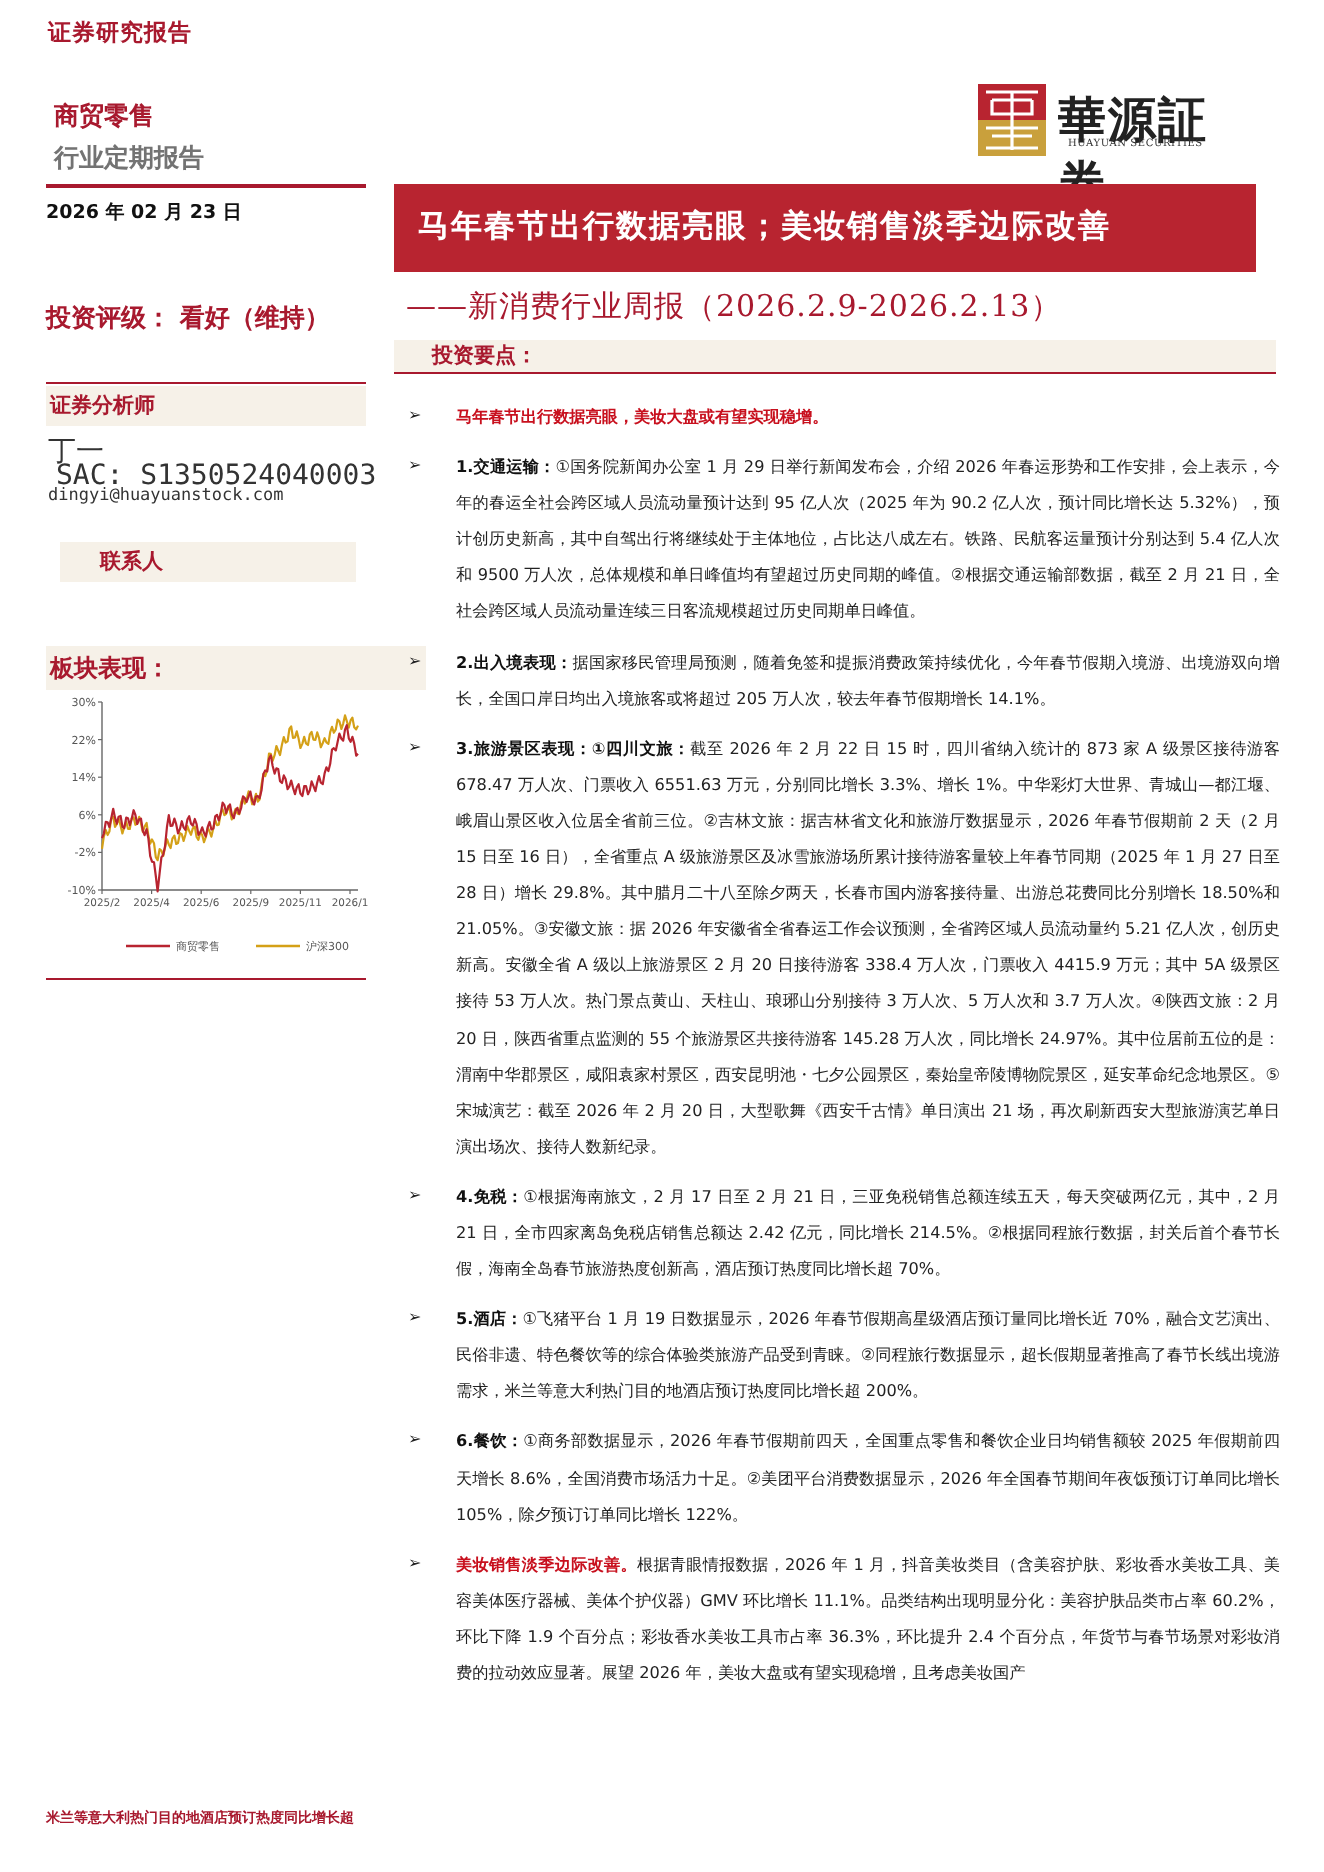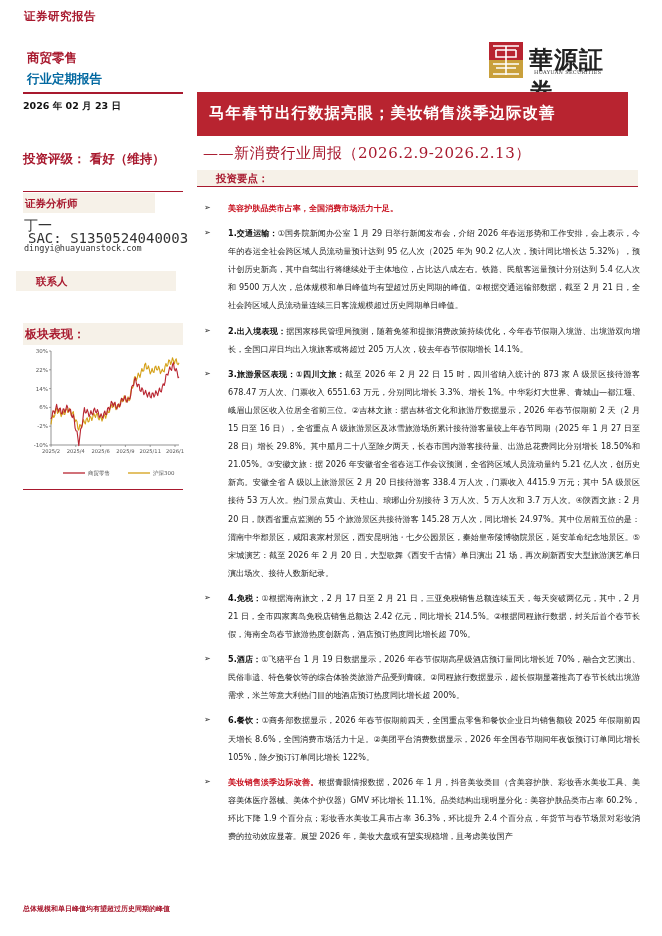--- a/index.html
+++ b/index.html
@@ -2,42 +2,42 @@
 <html><head>
 <meta charset="utf-8">
 <style>
   * { box-sizing: border-box; margin: 0; padding: 0; }
   html, body { width: 662px; height: 936px; background: #ffffff; overflow: hidden; }
   body { position: relative; font-family: "DejaVu Sans", "Liberation Sans", sans-serif; color: #222; }
   .abs { position: absolute; }
 
   #top-label { left: 24px; top: 9px; font-size: 11.5px; font-weight: bold; color: #a8192e; letter-spacing: 0.5px; }
   #industry { left: 27px; top: 50px; font-size: 12.5px; font-weight: bold; color: #a8192e; }
-  #report-type { left: 27px; top: 71px; font-size: 12.5px; font-weight: bold; color: #0369a1; }
+  #report-type { left: 27px; top: 71px; font-size: 12.5px; font-weight: bold; color: #737373; }
   #left-rule-top { left: 23px; top: 92px; width: 160px; height: 2px; background: #a8192e; }
   #report-date { left: 23px; top: 100px; font-size: 9.5px; font-weight: bold; color: #111; }
 
   #logo { left: 489px; top: 40px; width: 135px; height: 40px; }
   #logo-mark { left: 0; top: 2px; width: 34px; height: 36px; }
   #logo-cn { left: 40px; top: 4px; font-size: 24px; font-weight: bold; color: #222; letter-spacing: 1px; font-family: "DejaVu Serif", serif; }
   #logo-en { left: 45px; top: 29px; font-size: 5px; color: #333; letter-spacing: 0.3px; font-family: "DejaVu Serif", serif; }
 
   #title-bar { left: 197px; top: 92px; width: 431px; height: 44px; background: #b82430; }
   #title-text { left: 12px; top: 11px; font-size: 15.5px; font-weight: bold; color: #fff; letter-spacing: 1px; font-family: "DejaVu Serif", serif; white-space: nowrap; }
   #subtitle { left: 203px; top: 144px; font-size: 15px; color: #a8192e; font-family: "DejaVu Serif", serif; white-space: nowrap; letter-spacing: 0.5px; }
 
   #rating { left: 23px; top: 151px; font-size: 12.5px; font-weight: bold; color: #a8192e; font-family: "DejaVu Serif", serif; white-space: nowrap; }
   #left-rule-2 { left: 23px; top: 191px; width: 160px; height: 1px; background: #a8192e; }
   .sec-head { background: #f6f1e8; height: 20px; padding-left: 2px; font-size: 10.5px; font-weight: bold; color: #a8192e; line-height: 20px; font-family: "DejaVu Serif", serif; }
-  #analyst-head { left: 23px; top: 193px; width: 132px; }
+  #analyst-head { left: 23px; top: 193px; width: 160px; }
   #analyst-name { left: 24px; top: 217px; font-size: 14px; color: #333; }
   #analyst-sac { left: 28px; top: 230px; font-size: 14px; color: #333; font-family: "DejaVu Sans Mono", monospace; }
   #analyst-email { left: 24px; top: 243px; font-size: 8.5px; color: #333; font-family: "DejaVu Sans Mono", monospace; }
-  #contact-head { left: 16px; top: 271px; width: 160px; padding-left: 20px; }
-  #sector-head { left: 23px; top: 323px; width: 160px; height: 22px; line-height: 22px; font-size: 12px; }
+  #contact-head { left: 30px; top: 271px; width: 148px; padding-left: 20px; }
+  #sector-head { left: 23px; top: 323px; width: 190px; height: 22px; line-height: 22px; font-size: 12px; }
   #chart-wrap { left: 23px; top: 345px; width: 162px; height: 145px; }
   #left-rule-3 { left: 23px; top: 489px; width: 160px; height: 1px; background: #a8192e; }
 
   #key-head { left: 197px; top: 170px; width: 441px; height: 17px; background: #f6f1e8; border-bottom: 1px solid #a8192e; padding-left: 19px; font-size: 10.5px; font-weight: bold; color: #a8192e; line-height: 17px; font-family: "DejaVu Serif", serif; }
 
   #body { left: 200px; top: 199px; width: 440px; }
   .para { position: relative; padding-left: 28px; font-size: 8.1px; line-height: 18.1px; color: #222; margin-bottom: 7px; text-align: justify; }
   .para .bullet { position: absolute; left: 4px; top: 0; font-size: 8px; color: #222; }
   .para .lead { font-weight: bold; color: #111; }
   .para .lead-red { font-weight: bold; color: #c8101e; }
@@ -112,23 +112,23 @@
       <line x1="40" y1="128" x2="62" y2="128" stroke="#b82430" stroke-width="1.3"></line>
       <text x="65" y="130" font-size="5.5" fill="#555" font-family="DejaVu Sans, sans-serif">商贸零售</text>
       <line x1="105" y1="128" x2="127" y2="128" stroke="#d4a017" stroke-width="1.3"></line>
       <text x="130" y="130" font-size="5.5" fill="#555" font-family="DejaVu Sans, sans-serif">沪深300</text>
     </svg>
 </div>
 <div id="left-rule-3" class="abs"></div>
 
 <div id="key-head" class="abs">投资要点：</div>
 <div id="body" class="abs">
-    <div class="para"><span class="bullet">➢</span><span class="lead-red">美容护肤品类市占率，全国消费市场活力十足。</span><span></span></div>
+    <div class="para"><span class="bullet">➢</span><span class="lead-red">马年春节出行数据亮眼，美妆大盘或有望实现稳增。</span><span></span></div>
     <div class="para"><span class="bullet">➢</span><span class="lead">1.交通运输：</span><span>①国务院新闻办公室 1 月 29 日举行新闻发布会，介绍 2026 年春运形势和工作安排，会上表示，今年的春运全社会跨区域人员流动量预计达到 95 亿人次（2025 年为 90.2 亿人次，预计同比增长达 5.32%），预计创历史新高，其中自驾出行将继续处于主体地位，占比达八成左右。铁路、民航客运量预计分别达到 5.4 亿人次和 9500 万人次，总体规模和单日峰值均有望超过历史同期的峰值。②根据交通运输部数据，截至 2 月 21 日，全社会跨区域人员流动量连续三日客流规模超过历史同期单日峰值。</span></div>
     <div class="para"><span class="bullet">➢</span><span class="lead">2.出入境表现：</span><span>据国家移民管理局预测，随着免签和提振消费政策持续优化，今年春节假期入境游、出境游双向增长，全国口岸日均出入境旅客或将超过 205 万人次，较去年春节假期增长 14.1%。</span></div>
     <div class="para"><span class="bullet">➢</span><span class="lead">3.旅游景区表现：①四川文旅：</span><span>截至 2026 年 2 月 22 日 15 时，四川省纳入统计的 873 家 A 级景区接待游客 678.47 万人次、门票收入 6551.63 万元，分别同比增长 3.3%、增长 1%。中华彩灯大世界、青城山—都江堰、峨眉山景区收入位居全省前三位。②吉林文旅：据吉林省文化和旅游厅数据显示，2026 年春节假期前 2 天（2 月 15 日至 16 日），全省重点 A 级旅游景区及冰雪旅游场所累计接待游客量较上年春节同期（2025 年 1 月 27 日至 28 日）增长 29.8%。其中腊月二十八至除夕两天，长春市国内游客接待量、出游总花费同比分别增长 18.50%和 21.05%。③安徽文旅：据 2026 年安徽省全省春运工作会议预测，全省跨区域人员流动量约 5.21 亿人次，创历史新高。安徽全省 A 级以上旅游景区 2 月 20 日接待游客 338.4 万人次，门票收入 4415.9 万元；其中 5A 级景区接待 53 万人次。热门景点黄山、天柱山、琅琊山分别接待 3 万人次、5 万人次和 3.7 万人次。④陕西文旅：2 月 20 日，陕西省重点监测的 55 个旅游景区共接待游客 145.28 万人次，同比增长 24.97%。其中位居前五位的是：渭南中华郡景区，咸阳袁家村景区，西安昆明池・七夕公园景区，秦始皇帝陵博物院景区，延安革命纪念地景区。⑤宋城演艺：截至 2026 年 2 月 20 日，大型歌舞《西安千古情》单日演出 21 场，再次刷新西安大型旅游演艺单日演出场次、接待人数新纪录。</span></div>
     <div class="para"><span class="bullet">➢</span><span class="lead">4.免税：</span><span>①根据海南旅文，2 月 17 日至 2 月 21 日，三亚免税销售总额连续五天，每天突破两亿元，其中，2 月 21 日，全市四家离岛免税店销售总额达 2.42 亿元，同比增长 214.5%。②根据同程旅行数据，封关后首个春节长假，海南全岛春节旅游热度创新高，酒店预订热度同比增长超 70%。</span></div>
     <div class="para"><span class="bullet">➢</span><span class="lead">5.酒店：</span><span>①飞猪平台 1 月 19 日数据显示，2026 年春节假期高星级酒店预订量同比增长近 70%，融合文艺演出、民俗非遗、特色餐饮等的综合体验类旅游产品受到青睐。②同程旅行数据显示，超长假期显著推高了春节长线出境游需求，米兰等意大利热门目的地酒店预订热度同比增长超 200%。</span></div>
     <div class="para"><span class="bullet">➢</span><span class="lead">6.餐饮：</span><span>①商务部数据显示，2026 年春节假期前四天，全国重点零售和餐饮企业日均销售额较 2025 年假期前四天增长 8.6%，全国消费市场活力十足。②美团平台消费数据显示，2026 年全国春节期间年夜饭预订订单同比增长 105%，除夕预订订单同比增长 122%。</span></div>
     <div class="para"><span class="bullet">➢</span><span class="lead-red">美妆销售淡季边际改善。</span><span>根据青眼情报数据，2026 年 1 月，抖音美妆类目（含美容护肤、彩妆香水美妆工具、美容美体医疗器械、美体个护仪器）GMV 环比增长 11.1%。品类结构出现明显分化：美容护肤品类市占率 60.2%，环比下降 1.9 个百分点；彩妆香水美妆工具市占率 36.3%，环比提升 2.4 个百分点，年货节与春节场景对彩妆消费的拉动效应显著。展望 2026 年，美妆大盘或有望实现稳增，且考虑美妆国产</span></div>
   </div>
 
-<div id="footer-note" class="abs">总体规模和单日峰值均有望超过历史同期的峰值</div>
+<div id="footer-note" class="abs">米兰等意大利热门目的地酒店预订热度同比增长超</div>
 
 </body></html>

